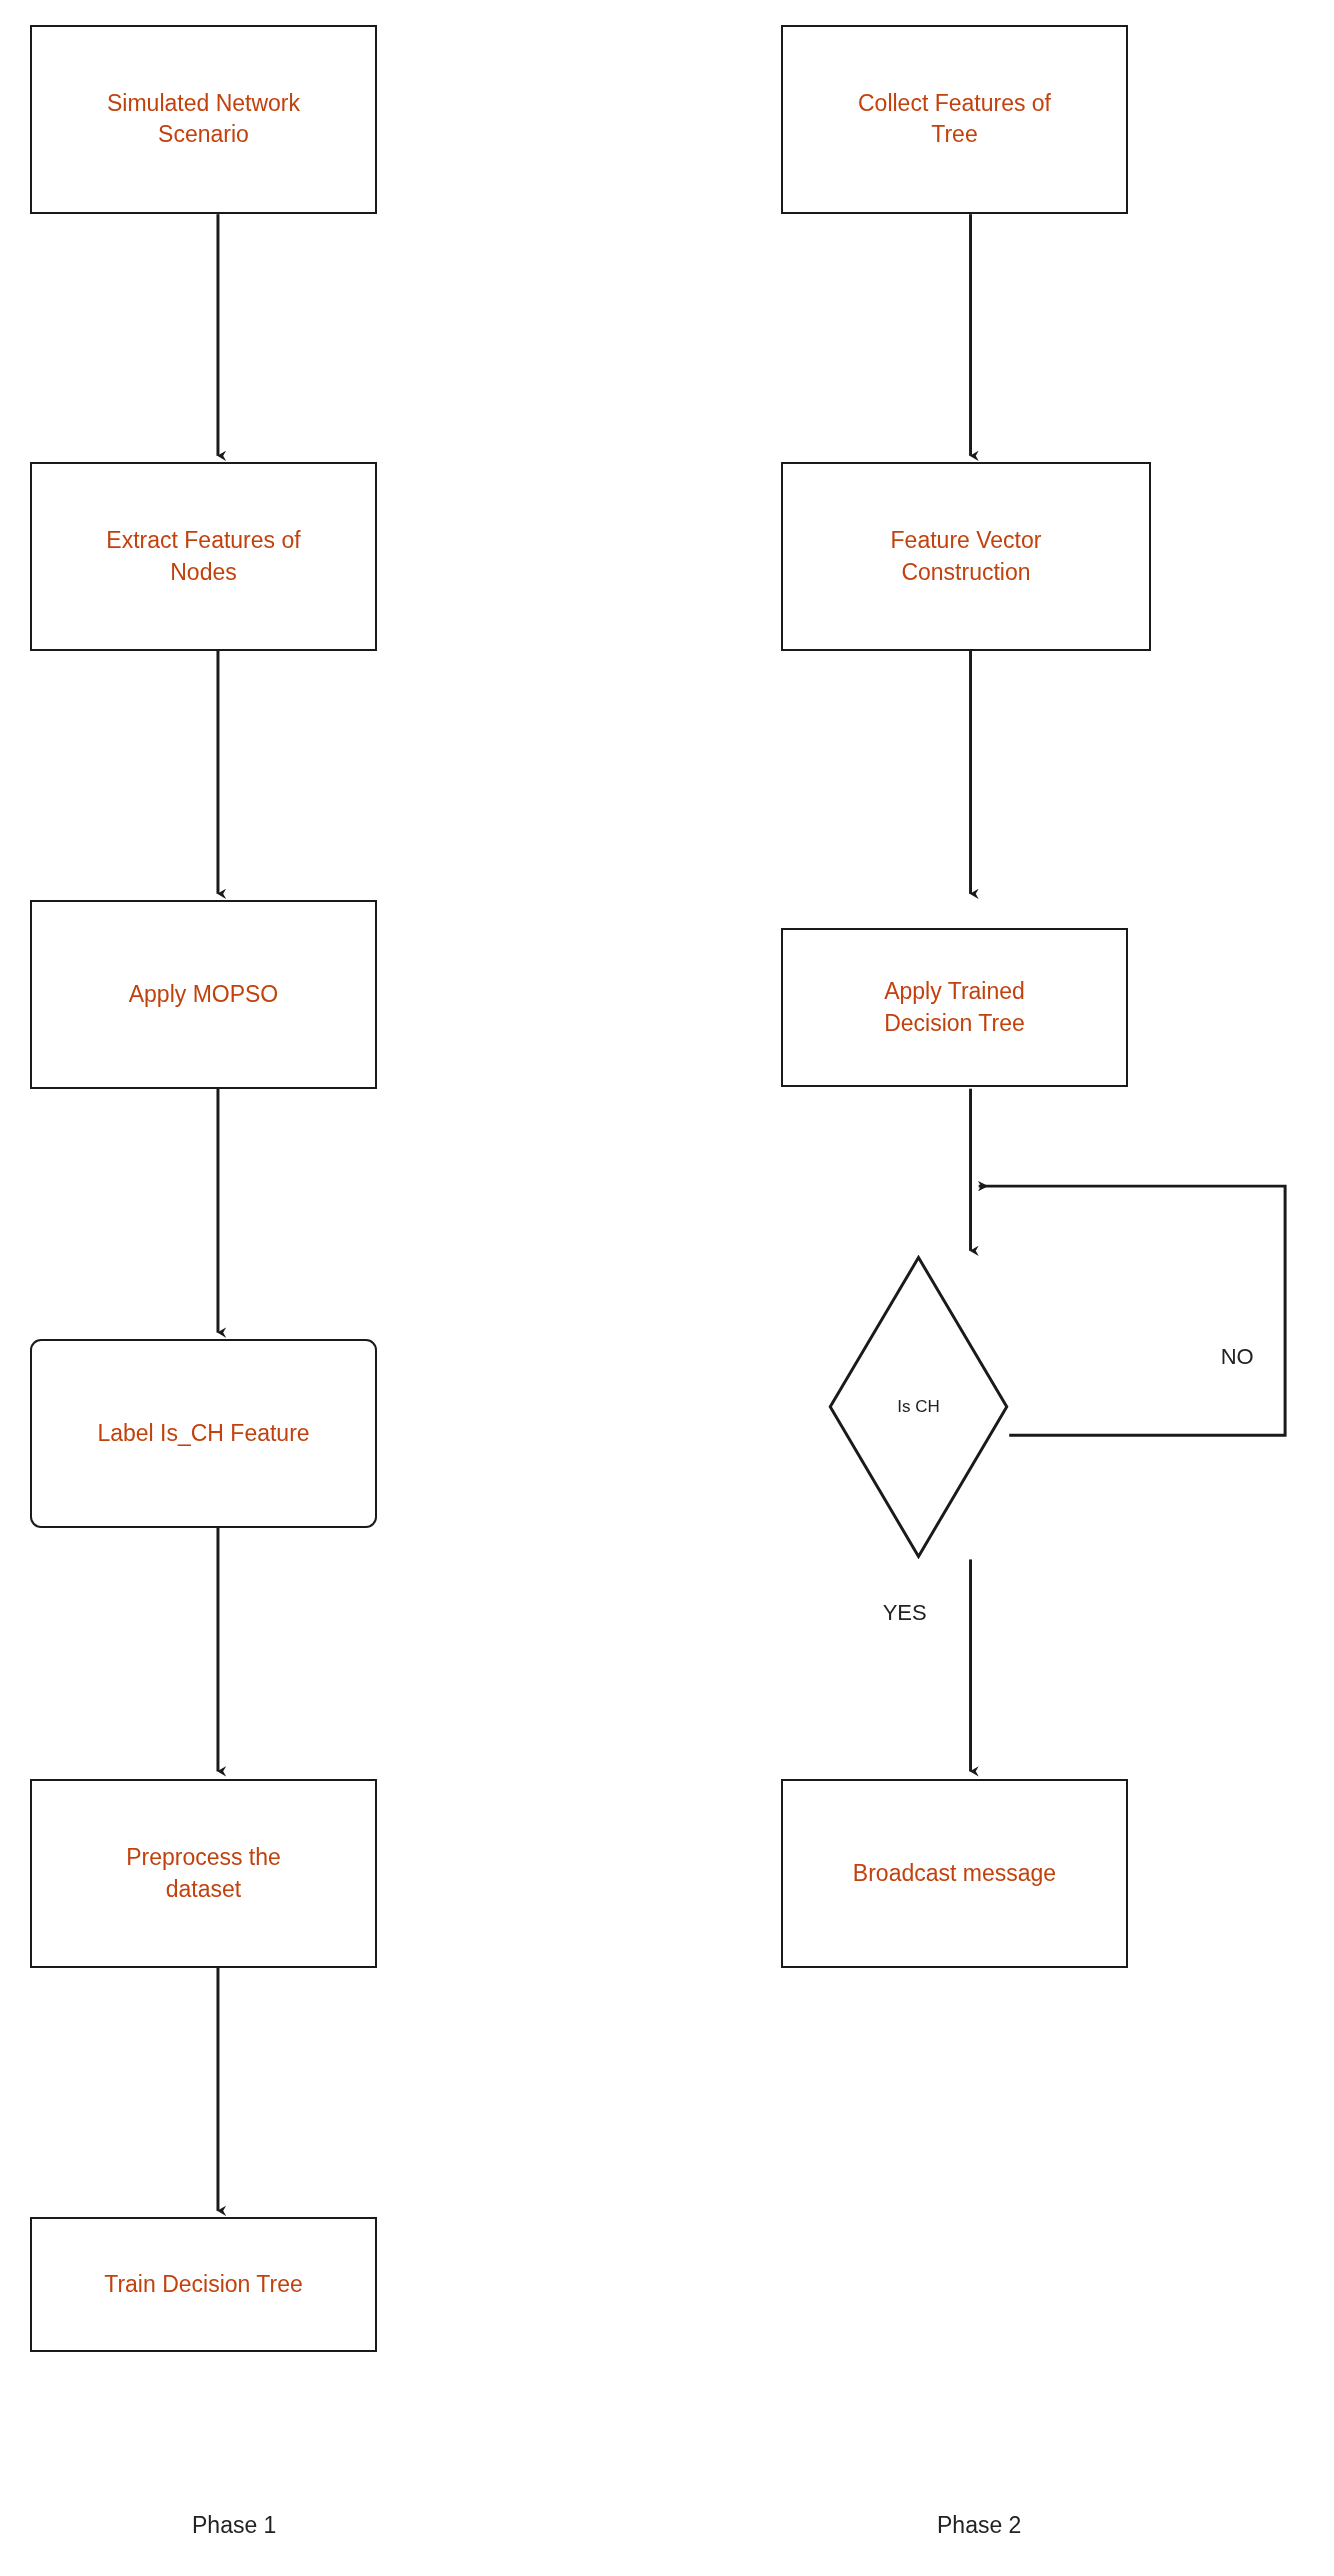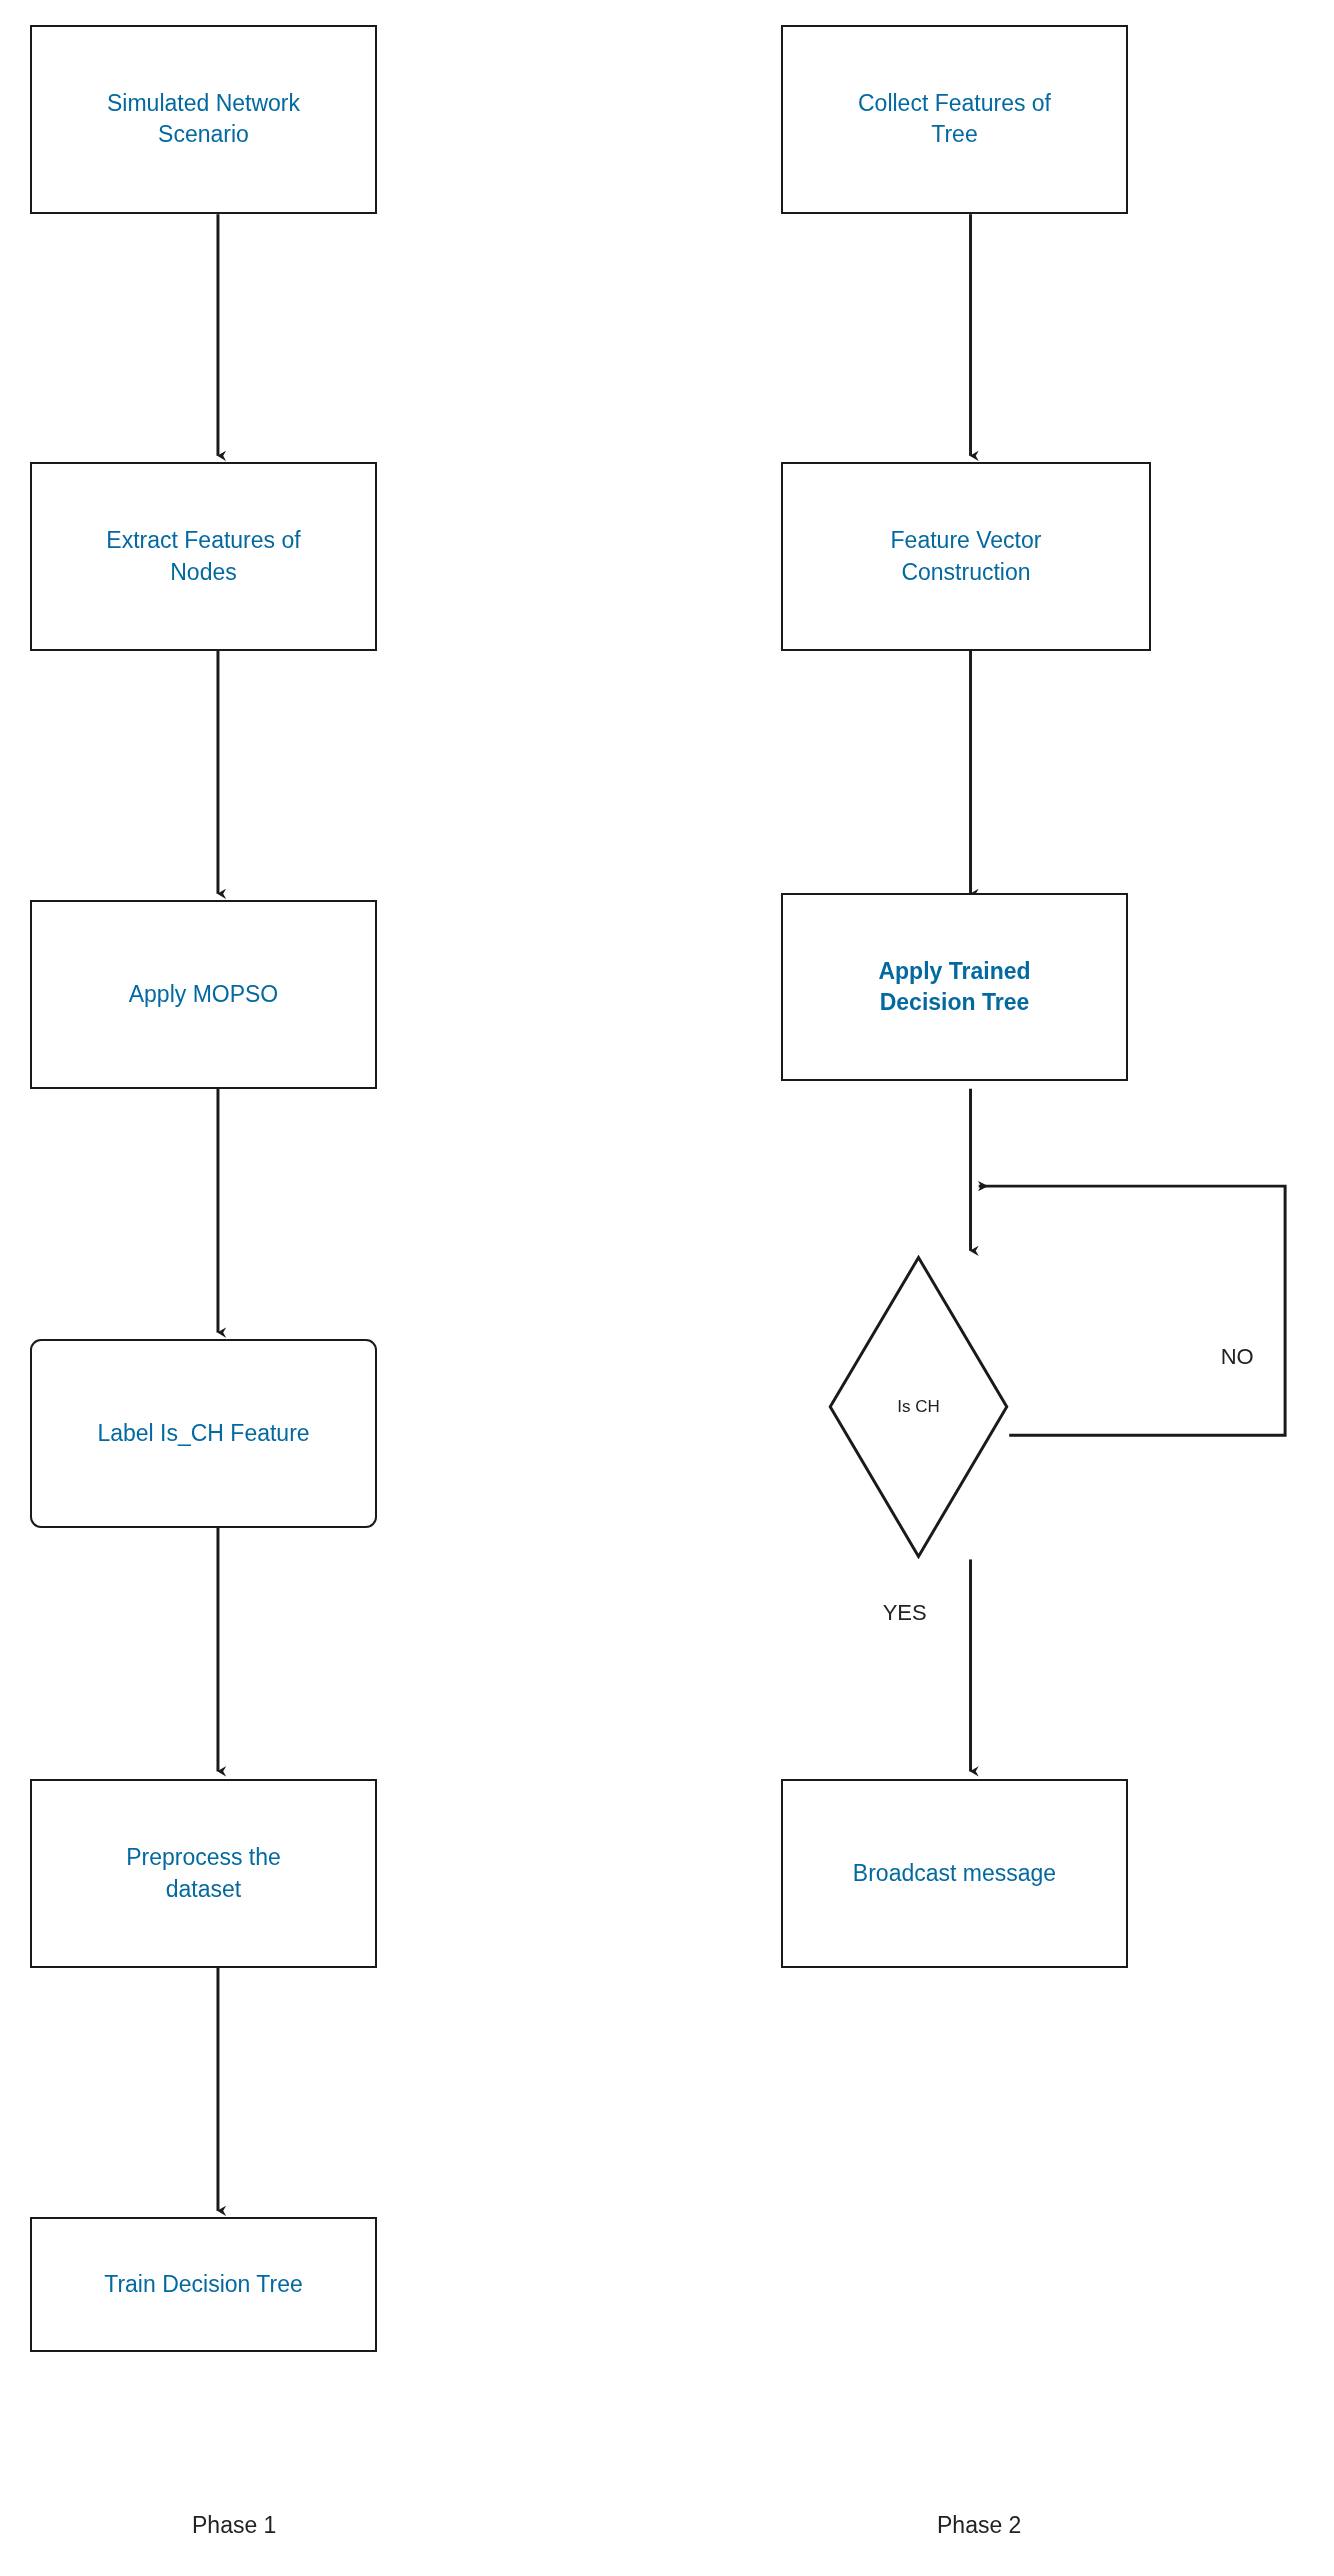--- a/index.html
+++ b/index.html
@@ -22,21 +22,21 @@
   }
   .node{
     position:absolute;
     box-sizing:border-box;
     border:2.2px solid #1a1a1a;
     background:#ffffff;
     display:flex;
     align-items:center;
     justify-content:center;
     text-align:center;
-    color:#0369a1;
+    color:#c2410c;
     font-size:23px;
     line-height:1.35;
     padding:4.5px 10.4px;
     white-space:pre-line;
   }
   .diamond-wrap{
     position:absolute;
   }
   .diamond-label{
     position:absolute;
@@ -130,21 +130,21 @@
 dataset</div>
 
   <div class="node" style="left:30px; top:2217px; width:347px; height:135px;">Train Decision Tree</div>
 
   <div class="node" style="left:781px; top:24.5px; width:347px; height:189px;">Collect Features of
 Tree</div>
 
   <div class="node" style="left:781px; top:462px; width:370px; height:189px;">Feature Vector
 Construction</div>
 
-  <div class="node" style="left:781px; top:893px; width:347px; height:188px;font-weight:bold;">Apply Trained
+  <div class="node" style="left:781px; top:928px; width:347px; height:159px;">Apply Trained
 Decision Tree</div>
 
   <div class="diamond-wrap" style="left:828px; top:1255px; width:181px; height:304px;">
     <svg width="181" height="304" viewBox="0 0 244 409">
       <polygon points="122,3 241,204 122,406 3,204" fill="#ffffff" stroke="#1a1a1a" stroke-width="4"></polygon>
     </svg>
     <span class="diamond-label">Is CH</span>
   </div>
 
   <div class="node" style="left:781px; top:1779px; width:347px; height:189px;">Broadcast message</div>

